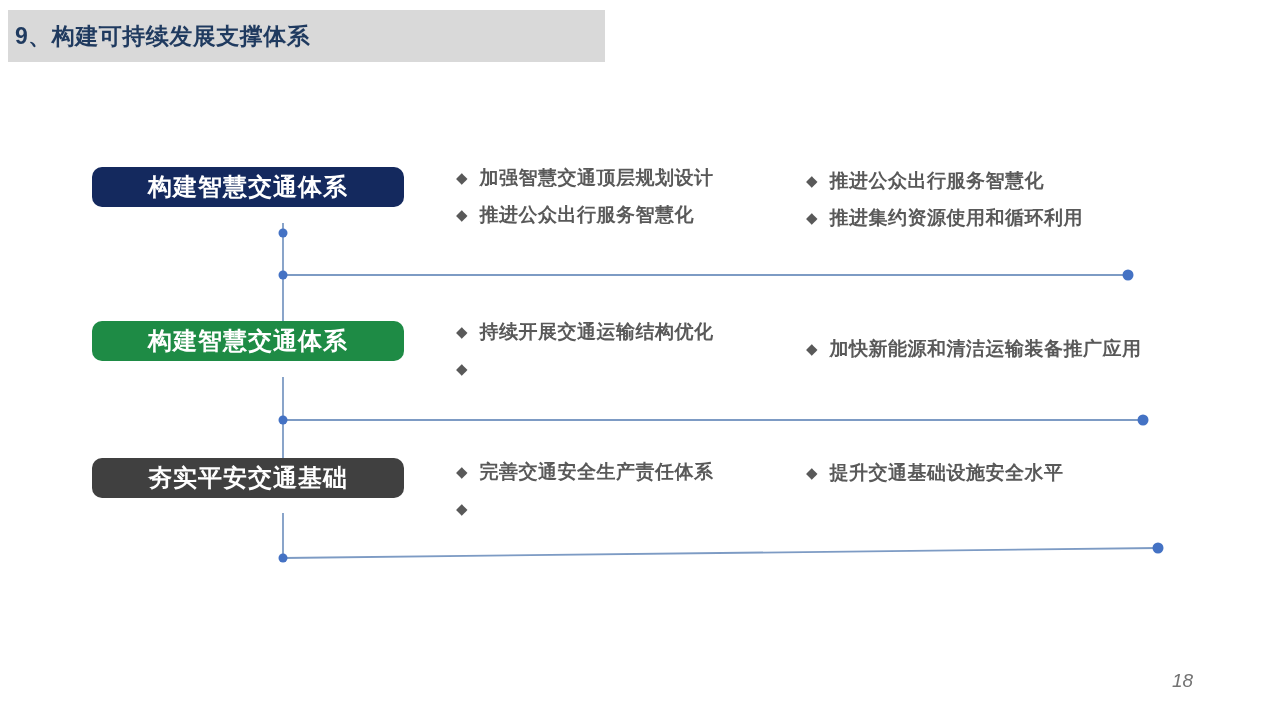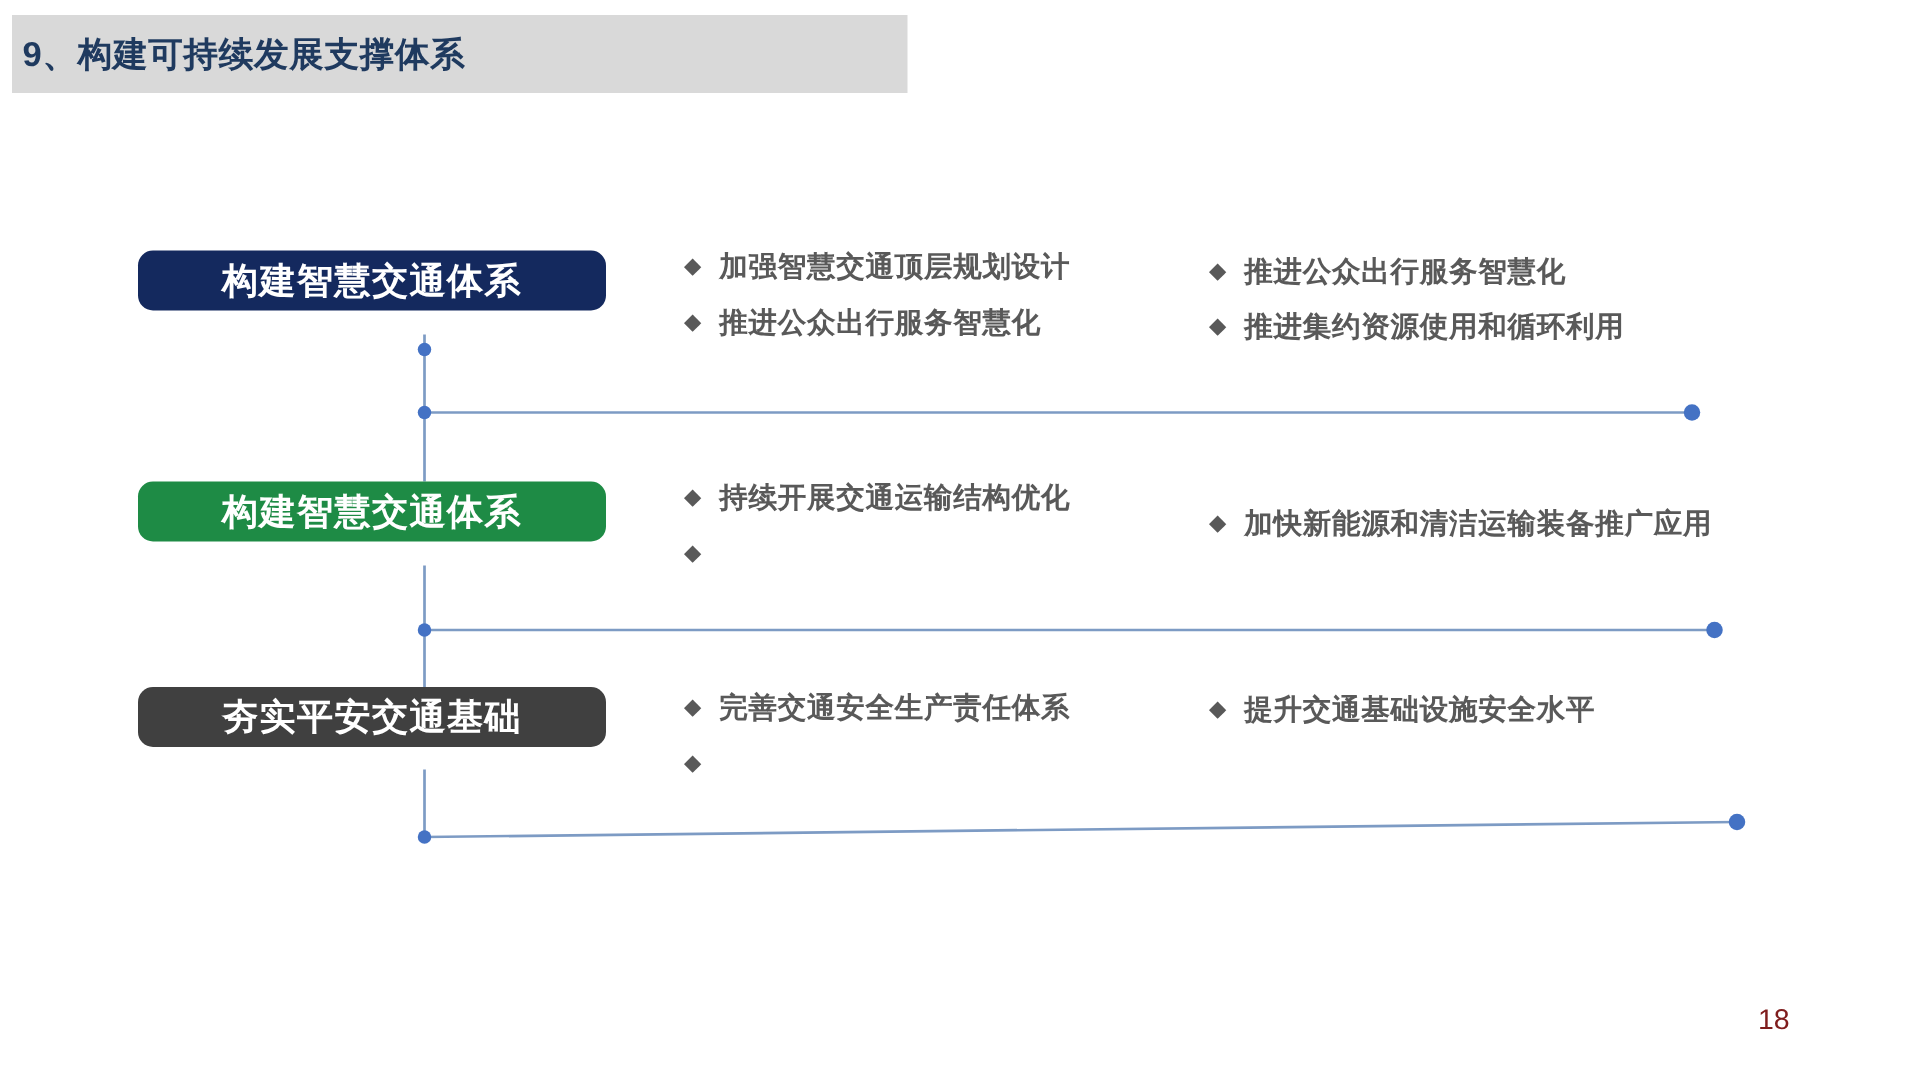--- a/index.html
+++ b/index.html
@@ -93,21 +93,22 @@
     height: 720px;
     z-index: 2;
     pointer-events: none;
   }
   
   .page-number {
     position: absolute;
     left: 1172px;
     top: 670px;
     font-size: 19px;
-    color: #7f1d1d;
+    color: #737373;
+    font-style: italic;
   }
 </style>
 </head>
 <body>
 
 <div class="slide">
 
   <div class="title-bar">
     <div class="title-text">9、构建可持续发展支撑体系</div>
   </div>

